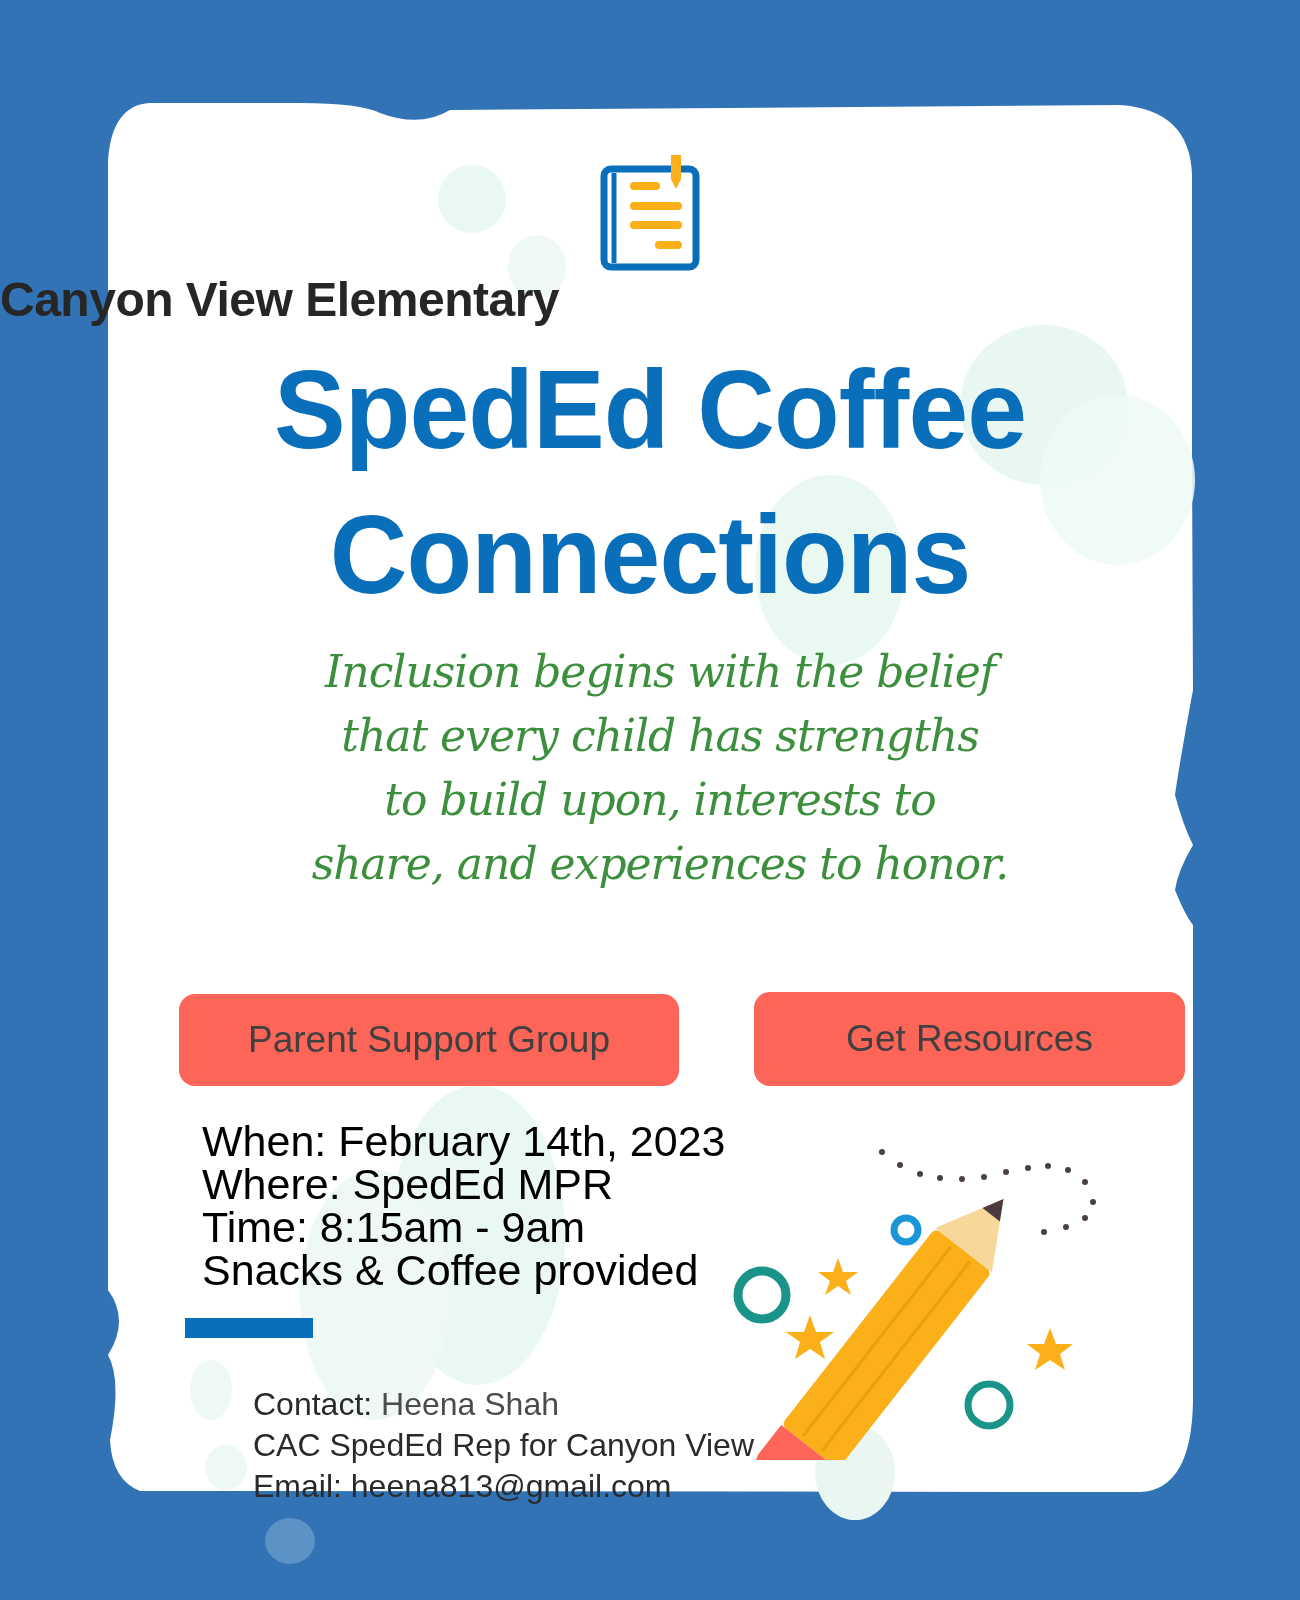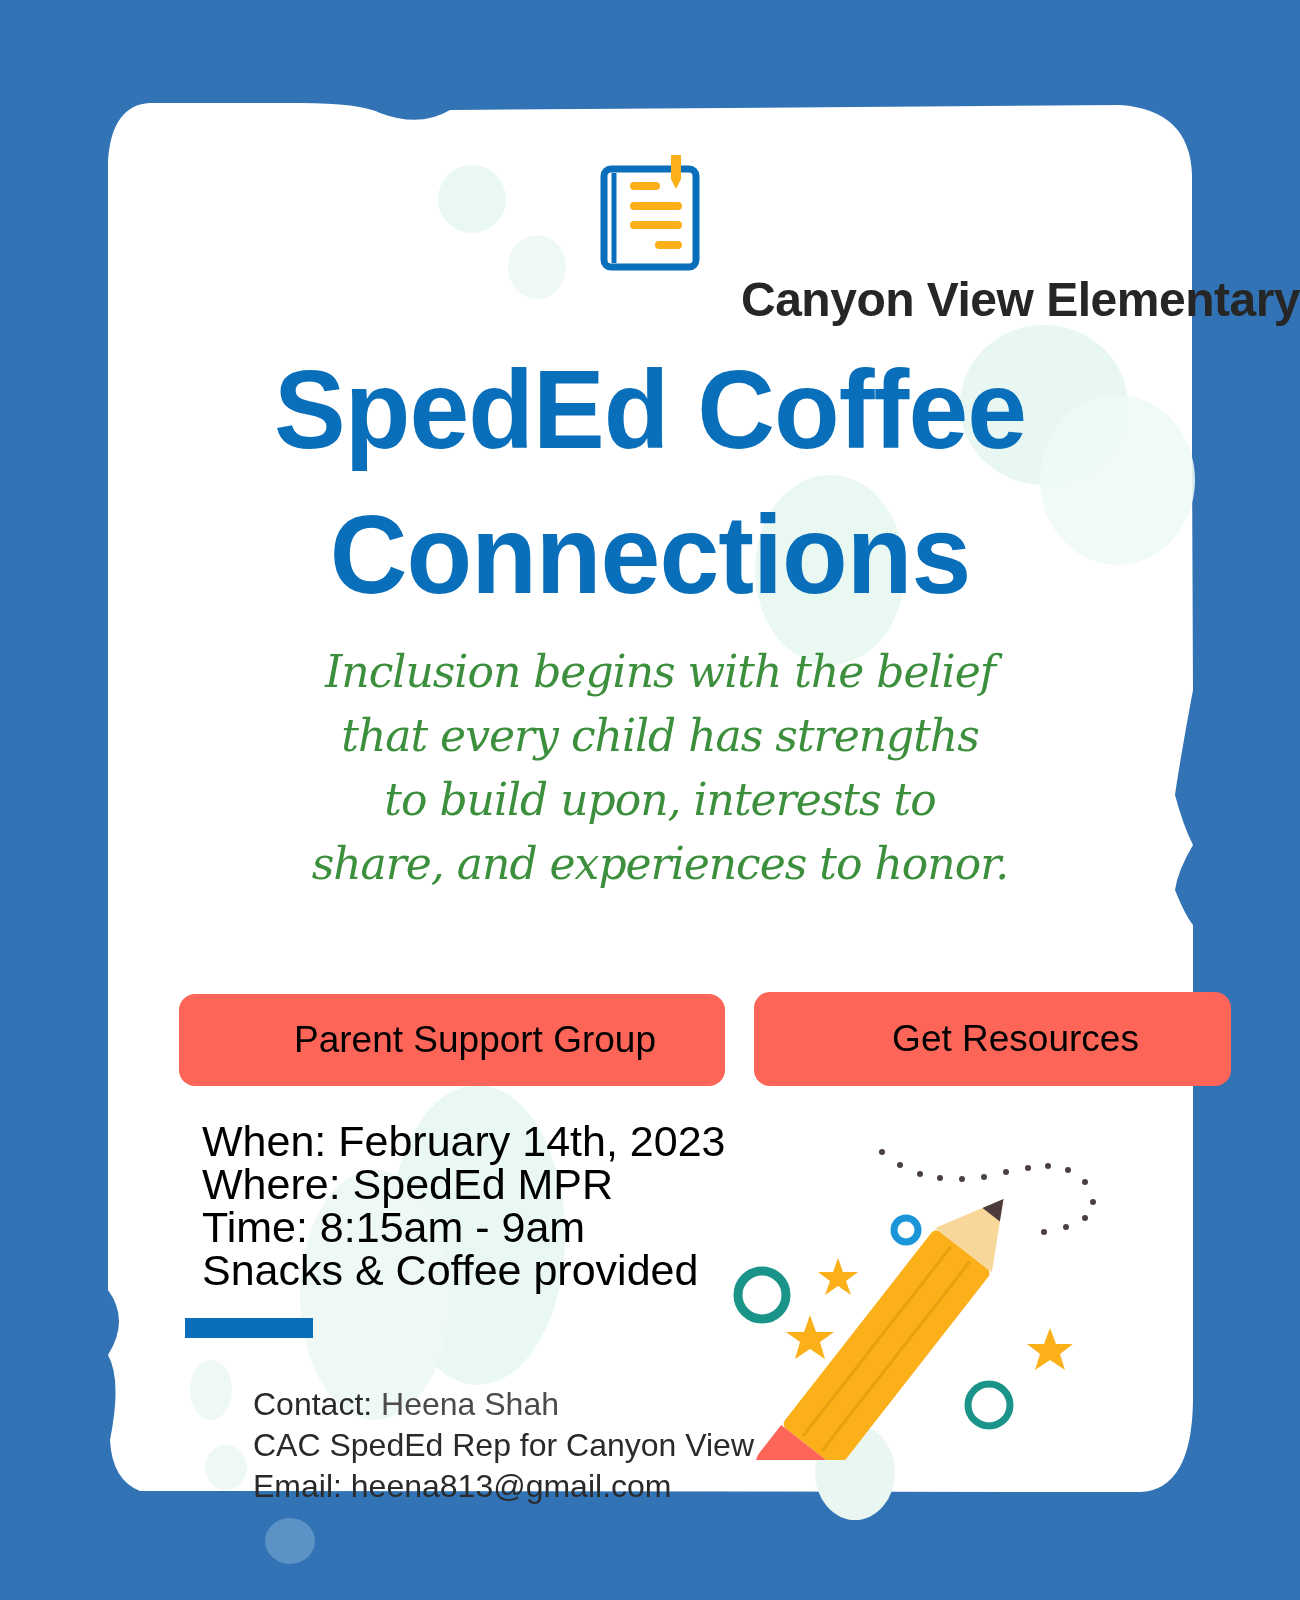--- a/index.html
+++ b/index.html
@@ -5,39 +5,39 @@
   html, body { margin:0; padding:0; }
   body {
     width:1300px; height:1600px; overflow:hidden;
     background:#3173b5; position:relative;
     font-family:"Liberation Sans", sans-serif;
   }
   .card-shape { position:absolute; left:0; top:0; width:1300px; height:1600px; }
   .bubble { position:absolute; border-radius:50%; }
   .abs { position:absolute; }
   .school {
-    left:0; width:1300px; top:272px; text-align:right;
+    left:0; width:1300px; top:272px; text-align:left;
     font-size:48px; font-weight:bold; color:#262626; letter-spacing:-0.5px;
   }
   .title {
     left:0; width:1300px; text-align:center; color:#0a6fba;
     font-size:112px; font-weight:bold; letter-spacing:-1px;
     font-family:"Liberation Sans", sans-serif; transform:scaleX(0.96);
   }
   .title1 { top:345px; }
   .title2 { top:490px; }
   .quote {
     left:300px; width:720px; top:640px; text-align:center;
     font-family:"DejaVu Serif", "Liberation Serif", serif; font-style:italic;
     font-size:44px; line-height:64px; color:#3c8f3c; letter-spacing:-1px;
   }
   .btn {
-    position:absolute; background:#fd6558; color:#000000; border-radius:16px;
+    position:absolute; background:#fd6558; color:#404040; border-radius:16px;
     display:flex; align-items:center; justify-content:center;
-    font-size:37px; cursor:pointer;padding-left:46px;
+    font-size:37px; cursor:pointer;
   }
   .btn-psg { left:179px; top:994px; width:500px; height:92px; }
   .btn-res { left:754px; top:992px; width:431px; height:94px; }
   .details { left:202px; top:1120px; font-size:43px; line-height:43px; color:#000000; }
   .details div { white-space:nowrap; }
   .bar { left:185px; top:1318px; width:128px; height:20px; background:#0a6fba; }
   .contact { left:253px; top:1358px; font-size:32px; line-height:41px; color:#2a2a2a;margin-top:26px; }
   .contact div { white-space:nowrap; }
   .muted { color:#4b4b4b; }
 </style>

